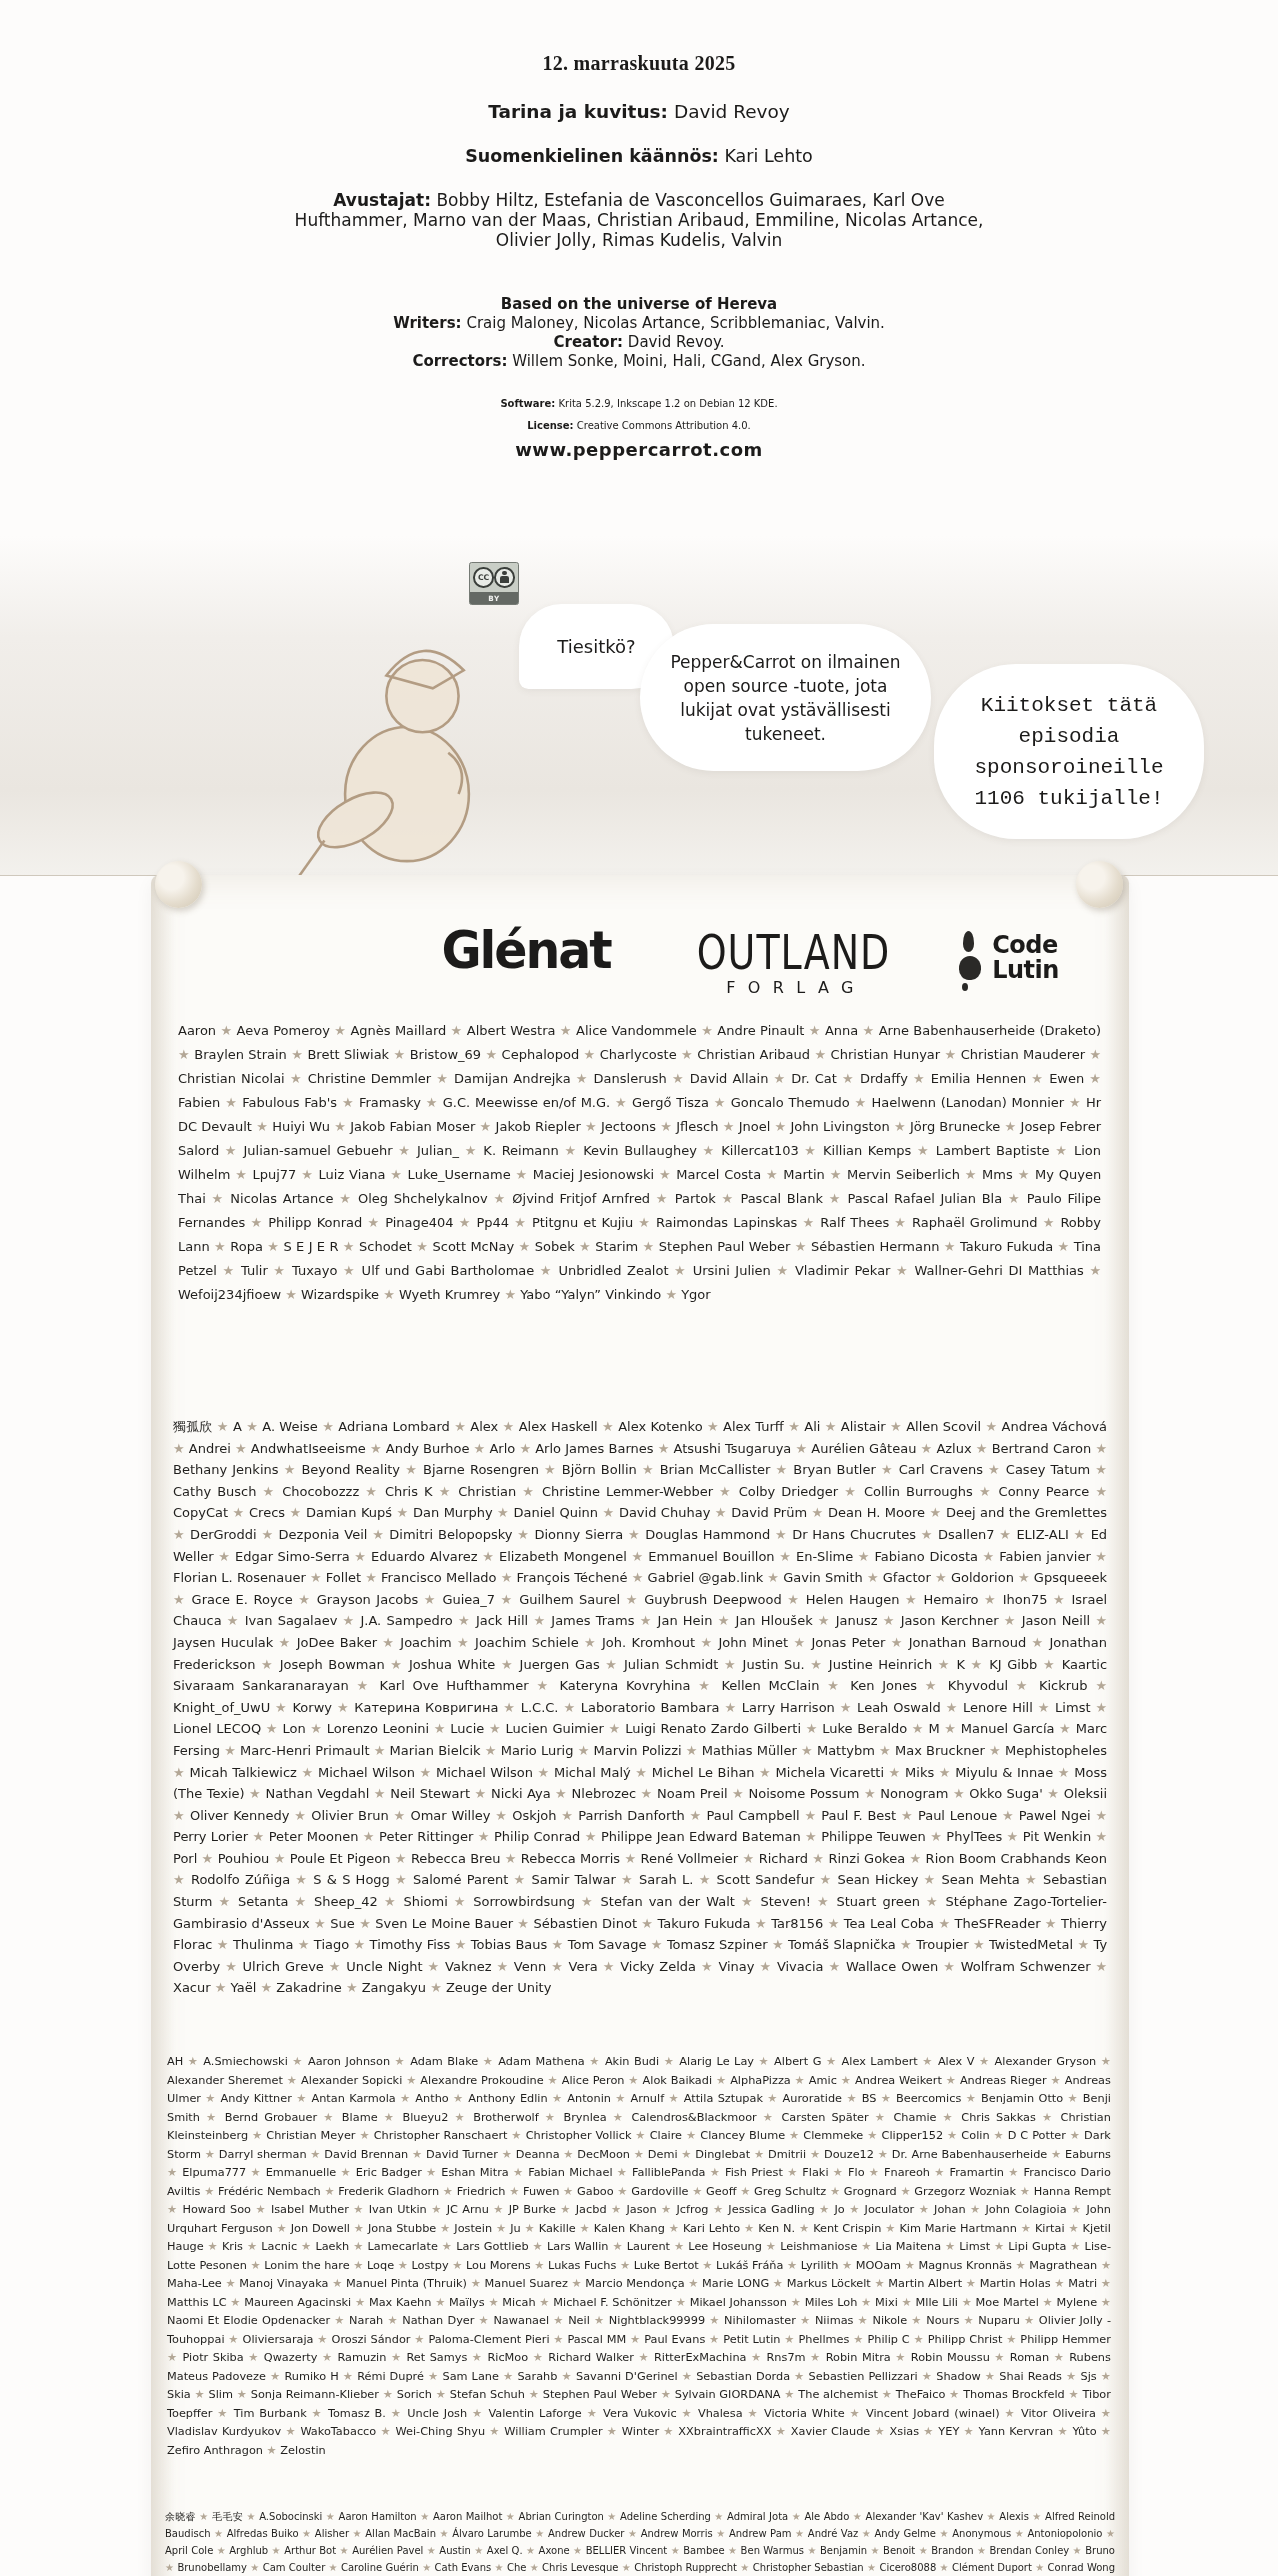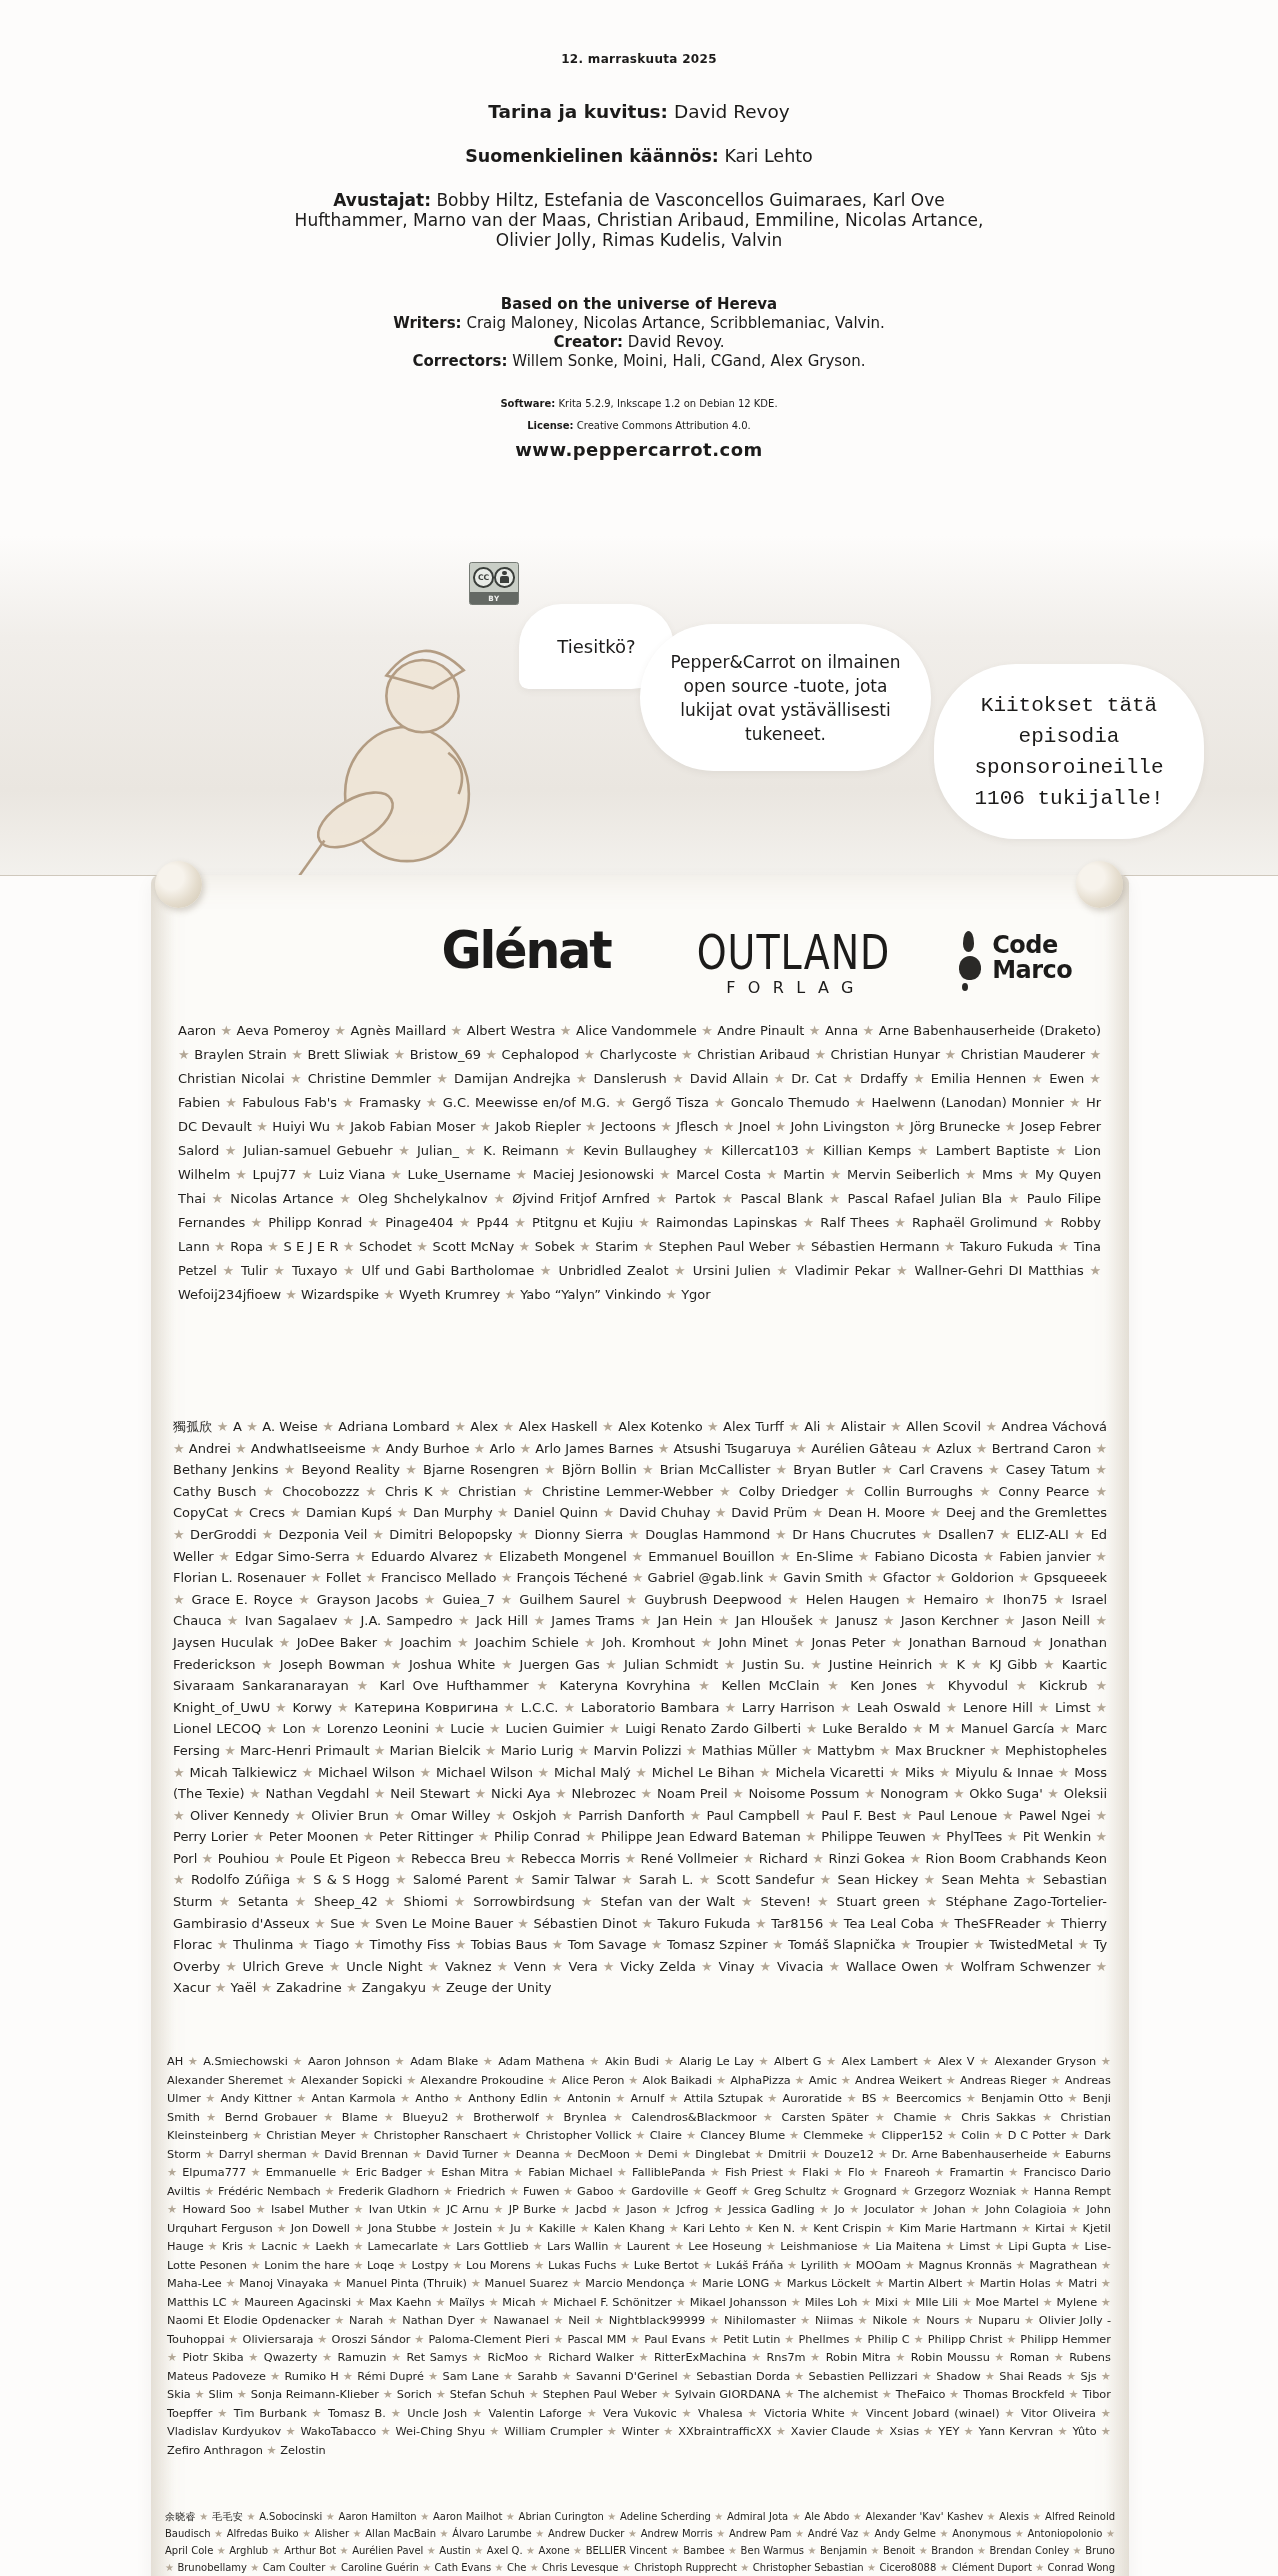--- a/index.html
+++ b/index.html
@@ -6,21 +6,21 @@
   html,body { width:1278px; }
   body {
     position:relative; width:1278px; height:3194px;
     background:#fdfcfb; overflow:hidden;
     font-family:"DejaVu Sans", sans-serif; color:#1c1b1a;
   }
   .abs { position:absolute; }
   .ctr { text-align:center; }
 
   
-  .hdr-date { left:0; right:0; top:52px; font-size:12px; font-weight:700; letter-spacing:0.3px; }
+  .hdr-date { left:0; right:0; top:52px; font-size:20px; font-weight:700; letter-spacing:0.3px;font-family:Liberation Serif, serif; }
   .hdr-line1 { left:0; right:0; top:101px; font-size:18.5px; }
   .hdr-line2 { left:0; right:0; top:146px; font-size:17.5px; }
   .hdr-contrib { left:291px; top:190px; width:696px; font-size:17px; line-height:20px; }
   .hdr-hereva { left:291px; top:295px; width:696px; font-size:15px; line-height:19px; }
   .hdr-soft { left:291px; top:393px; width:696px; font-size:10px; line-height:22px; }
   .hdr-url { left:0; right:0; top:439px; font-size:18px; font-weight:700; letter-spacing:0.5px; }
   .lbl { font-weight:700; }
 
   
   .midband { left:0; top:536px; width:1278px; height:340px;
@@ -162,21 +162,21 @@
   <div class="small">FORLAG</div>
 </div>
 <div class="abs logo-codelutin">
   <div class="paw">
       <div class="toe"></div>
       <div class="pad"></div>
       <div class="dot"></div>
     </div>
   <div class="cl-txt">
     <div>Code</div>
-    <div>Marco</div>
+    <div>Lutin</div>
   </div>
 </div>
 
 <div class="abs namelist starlist tier1">Aaron <span class="star">★</span> Aeva Pomeroy <span class="star">★</span> Agnès Maillard <span class="star">★</span> Albert Westra <span class="star">★</span> Alice Vandommele <span class="star">★</span> Andre Pinault <span class="star">★</span> Anna <span class="star">★</span> Arne Babenhauserheide (Draketo) <span class="star">★</span> Braylen Strain <span class="star">★</span> Brett Sliwiak <span class="star">★</span> Bristow_69 <span class="star">★</span> Cephalopod <span class="star">★</span> Charlycoste <span class="star">★</span> Christian Aribaud <span class="star">★</span> Christian Hunyar <span class="star">★</span> Christian Mauderer <span class="star">★</span> Christian Nicolai <span class="star">★</span> Christine Demmler <span class="star">★</span> Damijan Andrejka <span class="star">★</span> Danslerush <span class="star">★</span> David Allain <span class="star">★</span> Dr. Cat <span class="star">★</span> Drdaffy <span class="star">★</span> Emilia Hennen <span class="star">★</span> Ewen <span class="star">★</span> Fabien <span class="star">★</span> Fabulous Fab's <span class="star">★</span> Framasky <span class="star">★</span> G.C. Meewisse en/of M.G. <span class="star">★</span> Gergő Tisza <span class="star">★</span> Goncalo Themudo <span class="star">★</span> Haelwenn (Lanodan) Monnier <span class="star">★</span> Hr DC Devault <span class="star">★</span> Huiyi Wu <span class="star">★</span> Jakob Fabian Moser <span class="star">★</span> Jakob Riepler <span class="star">★</span> Jectoons <span class="star">★</span> Jflesch <span class="star">★</span> Jnoel <span class="star">★</span> John Livingston <span class="star">★</span> Jörg Brunecke <span class="star">★</span> Josep Febrer Salord <span class="star">★</span> Julian-samuel Gebuehr <span class="star">★</span> Julian_ <span class="star">★</span> K. Reimann <span class="star">★</span> Kevin Bullaughey <span class="star">★</span> Killercat103 <span class="star">★</span> Killian Kemps <span class="star">★</span> Lambert Baptiste <span class="star">★</span> Lion Wilhelm <span class="star">★</span> Lpuj77 <span class="star">★</span> Luiz Viana <span class="star">★</span> Luke_Username <span class="star">★</span> Maciej Jesionowski <span class="star">★</span> Marcel Costa <span class="star">★</span> Martin <span class="star">★</span> Mervin Seiberlich <span class="star">★</span> Mms <span class="star">★</span> My Quyen Thai <span class="star">★</span> Nicolas Artance <span class="star">★</span> Oleg Shchelykalnov <span class="star">★</span> Øjvind Fritjof Arnfred <span class="star">★</span> Partok <span class="star">★</span> Pascal Blank <span class="star">★</span> Pascal Rafael Julian Bla <span class="star">★</span> Paulo Filipe Fernandes <span class="star">★</span> Philipp Konrad <span class="star">★</span> Pinage404 <span class="star">★</span> Pp44 <span class="star">★</span> Ptitgnu et Kujiu <span class="star">★</span> Raimondas Lapinskas <span class="star">★</span> Ralf Thees <span class="star">★</span> Raphaël Grolimund <span class="star">★</span> Robby Lann <span class="star">★</span> Ropa <span class="star">★</span> S E J E R <span class="star">★</span> Schodet <span class="star">★</span> Scott McNay <span class="star">★</span> Sobek <span class="star">★</span> Starim <span class="star">★</span> Stephen Paul Weber <span class="star">★</span> Sébastien Hermann <span class="star">★</span> Takuro Fukuda <span class="star">★</span> Tina Petzel <span class="star">★</span> Tulir <span class="star">★</span> Tuxayo <span class="star">★</span> Ulf und Gabi Bartholomae <span class="star">★</span> Unbridled Zealot <span class="star">★</span> Ursini Julien <span class="star">★</span> Vladimir Pekar <span class="star">★</span> Wallner-Gehri DI Matthias <span class="star">★</span> Wefoij234jfioew <span class="star">★</span> Wizardspike <span class="star">★</span> Wyeth Krumrey <span class="star">★</span> Yabo “Yalyn” Vinkindo <span class="star">★</span> Ygor</div>
 <div class="abs namelist starlist tier2">獨孤欣 <span class="star">★</span> A <span class="star">★</span> A. Weise <span class="star">★</span> Adriana Lombard <span class="star">★</span> Alex <span class="star">★</span> Alex Haskell <span class="star">★</span> Alex Kotenko <span class="star">★</span> Alex Turff <span class="star">★</span> Ali <span class="star">★</span> Alistair <span class="star">★</span> Allen Scovil <span class="star">★</span> Andrea Váchová <span class="star">★</span> Andrei <span class="star">★</span> AndwhatIseeisme <span class="star">★</span> Andy Burhoe <span class="star">★</span> Arlo <span class="star">★</span> Arlo James Barnes <span class="star">★</span> Atsushi Tsugaruya <span class="star">★</span> Aurélien Gâteau <span class="star">★</span> Azlux <span class="star">★</span> Bertrand Caron <span class="star">★</span> Bethany Jenkins <span class="star">★</span> Beyond Reality <span class="star">★</span> Bjarne Rosengren <span class="star">★</span> Björn Bollin <span class="star">★</span> Brian McCallister <span class="star">★</span> Bryan Butler <span class="star">★</span> Carl Cravens <span class="star">★</span> Casey Tatum <span class="star">★</span> Cathy Busch <span class="star">★</span> Chocobozzz <span class="star">★</span> Chris K <span class="star">★</span> Christian <span class="star">★</span> Christine Lemmer-Webber <span class="star">★</span> Colby Driedger <span class="star">★</span> Collin Burroughs <span class="star">★</span> Conny Pearce <span class="star">★</span> CopyCat <span class="star">★</span> Crecs <span class="star">★</span> Damian Kupś <span class="star">★</span> Dan Murphy <span class="star">★</span> Daniel Quinn <span class="star">★</span> David Chuhay <span class="star">★</span> David Prüm <span class="star">★</span> Dean H. Moore <span class="star">★</span> Deej and the Gremlettes <span class="star">★</span> DerGroddi <span class="star">★</span> Dezponia Veil <span class="star">★</span> Dimitri Belopopsky <span class="star">★</span> Dionny Sierra <span class="star">★</span> Douglas Hammond <span class="star">★</span> Dr Hans Chucrutes <span class="star">★</span> Dsallen7 <span class="star">★</span> ELIZ-ALI <span class="star">★</span> Ed Weller <span class="star">★</span> Edgar Simo-Serra <span class="star">★</span> Eduardo Alvarez <span class="star">★</span> Elizabeth Mongenel <span class="star">★</span> Emmanuel Bouillon <span class="star">★</span> En-Slime <span class="star">★</span> Fabiano Dicosta <span class="star">★</span> Fabien janvier <span class="star">★</span> Florian L. Rosenauer <span class="star">★</span> Follet <span class="star">★</span> Francisco Mellado <span class="star">★</span> François Téchené <span class="star">★</span> Gabriel @gab.link <span class="star">★</span> Gavin Smith <span class="star">★</span> Gfactor <span class="star">★</span> Goldorion <span class="star">★</span> Gpsqueeek <span class="star">★</span> Grace E. Royce <span class="star">★</span> Grayson Jacobs <span class="star">★</span> Guiea_7 <span class="star">★</span> Guilhem Saurel <span class="star">★</span> Guybrush Deepwood <span class="star">★</span> Helen Haugen <span class="star">★</span> Hemairo <span class="star">★</span> Ihon75 <span class="star">★</span> Israel Chauca <span class="star">★</span> Ivan Sagalaev <span class="star">★</span> J.A. Sampedro <span class="star">★</span> Jack Hill <span class="star">★</span> James Trams <span class="star">★</span> Jan Hein <span class="star">★</span> Jan Hloušek <span class="star">★</span> Janusz <span class="star">★</span> Jason Kerchner <span class="star">★</span> Jason Neill <span class="star">★</span> Jaysen Huculak <span class="star">★</span> JoDee Baker <span class="star">★</span> Joachim <span class="star">★</span> Joachim Schiele <span class="star">★</span> Joh. Kromhout <span class="star">★</span> John Minet <span class="star">★</span> Jonas Peter <span class="star">★</span> Jonathan Barnoud <span class="star">★</span> Jonathan Frederickson <span class="star">★</span> Joseph Bowman <span class="star">★</span> Joshua White <span class="star">★</span> Juergen Gas <span class="star">★</span> Julian Schmidt <span class="star">★</span> Justin Su. <span class="star">★</span> Justine Heinrich <span class="star">★</span> K <span class="star">★</span> KJ Gibb <span class="star">★</span> Kaartic Sivaraam Sankaranarayan <span class="star">★</span> Karl Ove Hufthammer <span class="star">★</span> Kateryna Kovryhina <span class="star">★</span> Kellen McClain <span class="star">★</span> Ken Jones <span class="star">★</span> Khyvodul <span class="star">★</span> Kickrub <span class="star">★</span> Knight_of_UwU <span class="star">★</span> Korwy <span class="star">★</span> Катерина Ковригина <span class="star">★</span> L.C.C. <span class="star">★</span> Laboratorio Bambara <span class="star">★</span> Larry Harrison <span class="star">★</span> Leah Oswald <span class="star">★</span> Lenore Hill <span class="star">★</span> Limst <span class="star">★</span> Lionel LECOQ <span class="star">★</span> Lon <span class="star">★</span> Lorenzo Leonini <span class="star">★</span> Lucie <span class="star">★</span> Lucien Guimier <span class="star">★</span> Luigi Renato Zardo Gilberti <span class="star">★</span> Luke Beraldo <span class="star">★</span> M <span class="star">★</span> Manuel García <span class="star">★</span> Marc Fersing <span class="star">★</span> Marc-Henri Primault <span class="star">★</span> Marian Bielcik <span class="star">★</span> Mario Lurig <span class="star">★</span> Marvin Polizzi <span class="star">★</span> Mathias Müller <span class="star">★</span> Mattybm <span class="star">★</span> Max Bruckner <span class="star">★</span> Mephistopheles <span class="star">★</span> Micah Talkiewicz <span class="star">★</span> Michael Wilson <span class="star">★</span> Michael Wilson <span class="star">★</span> Michal Malý <span class="star">★</span> Michel Le Bihan <span class="star">★</span> Michela Vicaretti <span class="star">★</span> Miks <span class="star">★</span> Miyulu &amp; Innae <span class="star">★</span> Moss (The Texie) <span class="star">★</span> Nathan Vegdahl <span class="star">★</span> Neil Stewart <span class="star">★</span> Nicki Aya <span class="star">★</span> Nlebrozec <span class="star">★</span> Noam Preil <span class="star">★</span> Noisome Possum <span class="star">★</span> Nonogram <span class="star">★</span> Okko Suga' <span class="star">★</span> Oleksii <span class="star">★</span> Oliver Kennedy <span class="star">★</span> Olivier Brun <span class="star">★</span> Omar Willey <span class="star">★</span> Oskjoh <span class="star">★</span> Parrish Danforth <span class="star">★</span> Paul Campbell <span class="star">★</span> Paul F. Best <span class="star">★</span> Paul Lenoue <span class="star">★</span> Pawel Ngei <span class="star">★</span> Perry Lorier <span class="star">★</span> Peter Moonen <span class="star">★</span> Peter Rittinger <span class="star">★</span> Philip Conrad <span class="star">★</span> Philippe Jean Edward Bateman <span class="star">★</span> Philippe Teuwen <span class="star">★</span> PhylTees <span class="star">★</span> Pit Wenkin <span class="star">★</span> Porl <span class="star">★</span> Pouhiou <span class="star">★</span> Poule Et Pigeon <span class="star">★</span> Rebecca Breu <span class="star">★</span> Rebecca Morris <span class="star">★</span> René Vollmeier <span class="star">★</span> Richard <span class="star">★</span> Rinzi Gokea <span class="star">★</span> Rion Boom Crabhands Keon <span class="star">★</span> Rodolfo Zúñiga <span class="star">★</span> S &amp; S Hogg <span class="star">★</span> Salomé Parent <span class="star">★</span> Samir Talwar <span class="star">★</span> Sarah L. <span class="star">★</span> Scott Sandefur <span class="star">★</span> Sean Hickey <span class="star">★</span> Sean Mehta <span class="star">★</span> Sebastian Sturm <span class="star">★</span> Setanta <span class="star">★</span> Sheep_42 <span class="star">★</span> Shiomi <span class="star">★</span> Sorrowbirdsung <span class="star">★</span> Stefan van der Walt <span class="star">★</span> Steven! <span class="star">★</span> Stuart green <span class="star">★</span> Stéphane Zago-Tortelier-Gambirasio d'Asseux <span class="star">★</span> Sue <span class="star">★</span> Sven Le Moine Bauer <span class="star">★</span> Sébastien Dinot <span class="star">★</span> Takuro Fukuda <span class="star">★</span> Tar8156 <span class="star">★</span> Tea Leal Coba <span class="star">★</span> TheSFReader <span class="star">★</span> Thierry Florac <span class="star">★</span> Thulinma <span class="star">★</span> Tiago <span class="star">★</span> Timothy Fiss <span class="star">★</span> Tobias Baus <span class="star">★</span> Tom Savage <span class="star">★</span> Tomasz Szpiner <span class="star">★</span> Tomáš Slapnička <span class="star">★</span> Troupier <span class="star">★</span> TwistedMetal <span class="star">★</span> Ty Overby <span class="star">★</span> Ulrich Greve <span class="star">★</span> Uncle Night <span class="star">★</span> Vaknez <span class="star">★</span> Venn <span class="star">★</span> Vera <span class="star">★</span> Vicky Zelda <span class="star">★</span> Vinay <span class="star">★</span> Vivacia <span class="star">★</span> Wallace Owen <span class="star">★</span> Wolfram Schwenzer <span class="star">★</span> Xacur <span class="star">★</span> Yaël <span class="star">★</span> Zakadrine <span class="star">★</span> Zangakyu <span class="star">★</span> Zeuge der Unity</div>
 <div class="abs namelist starlist tier3">AH <span class="star">★</span> A.Smiechowski <span class="star">★</span> Aaron Johnson <span class="star">★</span> Adam Blake <span class="star">★</span> Adam Mathena <span class="star">★</span> Akin Budi <span class="star">★</span> Alarig Le Lay <span class="star">★</span> Albert G <span class="star">★</span> Alex Lambert <span class="star">★</span> Alex V <span class="star">★</span> Alexander Gryson <span class="star">★</span> Alexander Sheremet <span class="star">★</span> Alexander Sopicki <span class="star">★</span> Alexandre Prokoudine <span class="star">★</span> Alice Peron <span class="star">★</span> Alok Baikadi <span class="star">★</span> AlphaPizza <span class="star">★</span> Amic <span class="star">★</span> Andrea Weikert <span class="star">★</span> Andreas Rieger <span class="star">★</span> Andreas Ulmer <span class="star">★</span> Andy Kittner <span class="star">★</span> Antan Karmola <span class="star">★</span> Antho <span class="star">★</span> Anthony Edlin <span class="star">★</span> Antonin <span class="star">★</span> Arnulf <span class="star">★</span> Attila Sztupak <span class="star">★</span> Auroratide <span class="star">★</span> BS <span class="star">★</span> Beercomics <span class="star">★</span> Benjamin Otto <span class="star">★</span> Benji Smith <span class="star">★</span> Bernd Grobauer <span class="star">★</span> Blame <span class="star">★</span> Blueyu2 <span class="star">★</span> Brotherwolf <span class="star">★</span> Brynlea <span class="star">★</span> Calendros&amp;Blackmoor <span class="star">★</span> Carsten Später <span class="star">★</span> Chamie <span class="star">★</span> Chris Sakkas <span class="star">★</span> Christian Kleinsteinberg <span class="star">★</span> Christian Meyer <span class="star">★</span> Christopher Ranschaert <span class="star">★</span> Christopher Vollick <span class="star">★</span> Claire <span class="star">★</span> Clancey Blume <span class="star">★</span> Clemmeke <span class="star">★</span> Clipper152 <span class="star">★</span> Colin <span class="star">★</span> D C Potter <span class="star">★</span> Dark Storm <span class="star">★</span> Darryl sherman <span class="star">★</span> David Brennan <span class="star">★</span> David Turner <span class="star">★</span> Deanna <span class="star">★</span> DecMoon <span class="star">★</span> Demi <span class="star">★</span> Dinglebat <span class="star">★</span> Dmitrii <span class="star">★</span> Douze12 <span class="star">★</span> Dr. Arne Babenhauserheide <span class="star">★</span> Eaburns <span class="star">★</span> Elpuma777 <span class="star">★</span> Emmanuelle <span class="star">★</span> Eric Badger <span class="star">★</span> Eshan Mitra <span class="star">★</span> Fabian Michael <span class="star">★</span> FalliblePanda <span class="star">★</span> Fish Priest <span class="star">★</span> Flaki <span class="star">★</span> Flo <span class="star">★</span> Fnareoh <span class="star">★</span> Framartin <span class="star">★</span> Francisco Dario Aviltis <span class="star">★</span> Frédéric Nembach <span class="star">★</span> Frederik Gladhorn <span class="star">★</span> Friedrich <span class="star">★</span> Fuwen <span class="star">★</span> Gaboo <span class="star">★</span> Gardoville <span class="star">★</span> Geoff <span class="star">★</span> Greg Schultz <span class="star">★</span> Grognard <span class="star">★</span> Grzegorz Wozniak <span class="star">★</span> Hanna Rempt <span class="star">★</span> Howard Soo <span class="star">★</span> Isabel Muther <span class="star">★</span> Ivan Utkin <span class="star">★</span> JC Arnu <span class="star">★</span> JP Burke <span class="star">★</span> Jacbd <span class="star">★</span> Jason <span class="star">★</span> Jcfrog <span class="star">★</span> Jessica Gadling <span class="star">★</span> Jo <span class="star">★</span> Joculator <span class="star">★</span> Johan <span class="star">★</span> John Colagioia <span class="star">★</span> John Urquhart Ferguson <span class="star">★</span> Jon Dowell <span class="star">★</span> Jona Stubbe <span class="star">★</span> Jostein <span class="star">★</span> Ju <span class="star">★</span> Kakille <span class="star">★</span> Kalen Khang <span class="star">★</span> Kari Lehto <span class="star">★</span> Ken N. <span class="star">★</span> Kent Crispin <span class="star">★</span> Kim Marie Hartmann <span class="star">★</span> Kirtai <span class="star">★</span> Kjetil Hauge <span class="star">★</span> Kris <span class="star">★</span> Lacnic <span class="star">★</span> Laekh <span class="star">★</span> Lamecarlate <span class="star">★</span> Lars Gottlieb <span class="star">★</span> Lars Wallin <span class="star">★</span> Laurent <span class="star">★</span> Lee Hoseung <span class="star">★</span> Leishmaniose <span class="star">★</span> Lia Maitena <span class="star">★</span> Limst <span class="star">★</span> Lipi Gupta <span class="star">★</span> Lise-Lotte Pesonen <span class="star">★</span> Lonim the hare <span class="star">★</span> Loqe <span class="star">★</span> Lostpy <span class="star">★</span> Lou Morens <span class="star">★</span> Lukas Fuchs <span class="star">★</span> Luke Bertot <span class="star">★</span> Lukáš Fráňa <span class="star">★</span> Lyrilith <span class="star">★</span> MOOam <span class="star">★</span> Magnus Kronnäs <span class="star">★</span> Magrathean <span class="star">★</span> Maha-Lee <span class="star">★</span> Manoj Vinayaka <span class="star">★</span> Manuel Pinta (Thruik) <span class="star">★</span> Manuel Suarez <span class="star">★</span> Marcio Mendonça <span class="star">★</span> Marie LONG <span class="star">★</span> Markus Löckelt <span class="star">★</span> Martin Albert <span class="star">★</span> Martin Holas <span class="star">★</span> Matri <span class="star">★</span> Matthis LC <span class="star">★</span> Maureen Agacinski <span class="star">★</span> Max Kaehn <span class="star">★</span> Maïlys <span class="star">★</span> Micah <span class="star">★</span> Michael F. Schönitzer <span class="star">★</span> Mikael Johansson <span class="star">★</span> Miles Loh <span class="star">★</span> Mixi <span class="star">★</span> Mlle Lili <span class="star">★</span> Moe Martel <span class="star">★</span> Mylene <span class="star">★</span> Naomi Et Elodie Opdenacker <span class="star">★</span> Narah <span class="star">★</span> Nathan Dyer <span class="star">★</span> Nawanael <span class="star">★</span> Neil <span class="star">★</span> Nightblack99999 <span class="star">★</span> Nihilomaster <span class="star">★</span> Niimas <span class="star">★</span> Nikole <span class="star">★</span> Nours <span class="star">★</span> Nuparu <span class="star">★</span> Olivier Jolly - Touhoppai <span class="star">★</span> Oliviersaraja <span class="star">★</span> Oroszi Sándor <span class="star">★</span> Paloma-Clement Pieri <span class="star">★</span> Pascal MM <span class="star">★</span> Paul Evans <span class="star">★</span> Petit Lutin <span class="star">★</span> Phellmes <span class="star">★</span> Philip C <span class="star">★</span> Philipp Christ <span class="star">★</span> Philipp Hemmer <span class="star">★</span> Piotr Skiba <span class="star">★</span> Qwazerty <span class="star">★</span> Ramuzin <span class="star">★</span> Ret Samys <span class="star">★</span> RicMoo <span class="star">★</span> Richard Walker <span class="star">★</span> RitterExMachina <span class="star">★</span> Rns7m <span class="star">★</span> Robin Mitra <span class="star">★</span> Robin Moussu <span class="star">★</span> Roman <span class="star">★</span> Rubens Mateus Padoveze <span class="star">★</span> Rumiko H <span class="star">★</span> Rémi Dupré <span class="star">★</span> Sam Lane <span class="star">★</span> Sarahb <span class="star">★</span> Savanni D'Gerinel <span class="star">★</span> Sebastian Dorda <span class="star">★</span> Sebastien Pellizzari <span class="star">★</span> Shadow <span class="star">★</span> Shai Reads <span class="star">★</span> Sjs <span class="star">★</span> Skia <span class="star">★</span> Slim <span class="star">★</span> Sonja Reimann-Klieber <span class="star">★</span> Sorich <span class="star">★</span> Stefan Schuh <span class="star">★</span> Stephen Paul Weber <span class="star">★</span> Sylvain GIORDANA <span class="star">★</span> The alchemist <span class="star">★</span> TheFaico <span class="star">★</span> Thomas Brockfeld <span class="star">★</span> Tibor Toepffer <span class="star">★</span> Tim Burbank <span class="star">★</span> Tomasz B. <span class="star">★</span> Uncle Josh <span class="star">★</span> Valentin Laforge <span class="star">★</span> Vera Vukovic <span class="star">★</span> Vhalesa <span class="star">★</span> Victoria White <span class="star">★</span> Vincent Jobard (winael) <span class="star">★</span> Vitor Oliveira <span class="star">★</span> Vladislav Kurdyukov <span class="star">★</span> WakoTabacco <span class="star">★</span> Wei-Ching Shyu <span class="star">★</span> William Crumpler <span class="star">★</span> Winter <span class="star">★</span> XXbraintrafficXX <span class="star">★</span> Xavier Claude <span class="star">★</span> Xsias <span class="star">★</span> YEY <span class="star">★</span> Yann Kervran <span class="star">★</span> Yûto <span class="star">★</span> Zefiro Anthragon <span class="star">★</span> Zelostin</div>
 <div class="abs namelist starlist tier4">余晓睿 <span class="star">★</span> 毛毛安 <span class="star">★</span> A.Sobocinski <span class="star">★</span> Aaron Hamilton <span class="star">★</span> Aaron Mailhot <span class="star">★</span> Abrian Curington <span class="star">★</span> Adeline Scherding <span class="star">★</span> Admiral Jota <span class="star">★</span> Ale Abdo <span class="star">★</span> Alexander 'Kav' Kashev <span class="star">★</span> Alexis <span class="star">★</span> Alfred Reinold Baudisch <span class="star">★</span> Alfredas Buiko <span class="star">★</span> Alisher <span class="star">★</span> Allan MacBain <span class="star">★</span> Álvaro Larumbe <span class="star">★</span> Andrew Ducker <span class="star">★</span> Andrew Morris <span class="star">★</span> Andrew Pam <span class="star">★</span> André Vaz <span class="star">★</span> Andy Gelme <span class="star">★</span> Anonymous <span class="star">★</span> Antoniopolonio <span class="star">★</span> April Cole <span class="star">★</span> Arghlub <span class="star">★</span> Arthur Bot <span class="star">★</span> Aurélien Pavel <span class="star">★</span> Austin <span class="star">★</span> Axel Q. <span class="star">★</span> Axone <span class="star">★</span> BELLIER Vincent <span class="star">★</span> Bambee <span class="star">★</span> Ben Warmus <span class="star">★</span> Benjamin <span class="star">★</span> Benoit <span class="star">★</span> Brandon <span class="star">★</span> Brendan Conley <span class="star">★</span> Bruno <span class="star">★</span> Brunobellamy <span class="star">★</span> Cam Coulter <span class="star">★</span> Caroline Guérin <span class="star">★</span> Cath Evans <span class="star">★</span> Che <span class="star">★</span> Chris Levesque <span class="star">★</span> Christoph Rupprecht <span class="star">★</span> Christopher Sebastian <span class="star">★</span> Cicero8088 <span class="star">★</span> Clément Duport <span class="star">★</span> Conrad Wong  Coraliele  Courtney Herber  Craig Shaw  Cuthbert Williams  Cyrille Largillier  DThornz  Damiano  Daniel Björkman  Daniel Santana  Daniele Cocca  Danny Cronin  Dbo  Dimpel  Dmitriy  Dmitry Sivakov  Dogman0  Donald LeRoy 'Basibaz' Jones  Drakenson  Dulio Samayoa  ElectricCogs  Elizabeth Mason  Elodie Kle  Emilien  Emmanuel Lapierre  Enrico Billich  Enrique Oros  Eric Bambach  Eric Miller  EricJ2190  Erik Moeller  Erin Subramanian  Essjay  Etienne  Eugene Ingerman  Faborah  Ferora  FishCakes  FishFace  Florian Coumont  Flowerdoz  Francesco Defferrari  Francesco Tehrani  Fredrik Liljegren  Full Name  Gajiwa38  Gdureuil  Gideon Pedari  Goldensuneur  Grimpy  Halbert Walston  Hannah Taylor Walsh  Heather Marley  Helga Wojik  HenryB  Huang Yiting  Huy Vu  Ian  Iliekcatfood  Inkdustrielle  Irene e Valerio  IrrerIgel3000  Ivan Korotkov  JDB  JJWcool  JR  Jai  Jakob S  James De Ricco  Jan Vlnas  Jarie 水牛  Jaron Swofford  Jean-Baptiste Hebbrecht  Jennifer L Razo  Jerem S.  Jeremy Putnam  Jesper Cockx  Jessa Michalek  Jim Killock  Johnny D. Wicked  Jon Leech  Jonas Diekmann  Jose Navas  Josh Delgado42  Joshg253  Joshua Wolfe  Julie  Julio  Justgivemeaname  Jörg Mosthaf  Kakureta  Karl Schumaker  Kattni  Kevin H  Kevin Smith  Kevin Whitaker  Kira  Klutz  Kodama  Konstanze Tants  Kroet  L.Landes  LM  Lacerta  Latent  Leo k  Leonardo Taglialegne  Lillianna Sachrovia  Lisa Vitala  Liska Myers  Llamageddon  LonMcGregor  Lonjon  Louise  Luca Versari  Łukasz Gosiewski  Lunatics Project  Mariano De La Torre  Magnus Hasselgård  Makiba  Manu Järvinen  Marco Bodch  Marco Neumann  Marek Elis  Martin Lukeš  Matthieu Coudert (mco)  Max B.  May Meow  Mcmic  Meredith Dillman  Mia et Olivier Lamborelle  Michael Lewis  Michael Pureka  Michael Stevens  Mikko Översti  Miklo  Milo  Minhinguita  Mjkj  MorningSolaris  Morten Johannes Ervik  Morten Telling  Mtth  Nacho Alonso  Nathaniel  Nek  Nettuno  Nicholas Terranova  Nicolas Carrier  Nicolasb51  Nicole Lanzoni  Niji Bemani  Noble Hays  Noelia Calles Marcos  Oleg Tsoy  Oros42  Panos_Dark  Paz David  Patoch  Patrick Nafarrete  Patrick Robbe  Pet0r  Peter Jensen  Peter Messina  Petr Viktorin  Phillip Gerba  Pierre Gay  PinPig5  Poly Haven  Poulp  Pyves &amp; Ran  Péter Pál Parragi  RJ Tracey  Ralf Krüger  Reese Raymond  Reorx Meng  Roniakia  RoofPig  Sabine  Sean G  Sean Givan  Serhii  Sevag Bakalian  Shadefalcon  Shoeeyaa  Shantnu Tiwari  Simon Isenberg  Spe  Spencer  Stefan "DoomCandy" Wunderlich  Stephen Smoogen  Sylvain Gadrat  TMG  Teemu Theqvist  Thewatcher509  Thomas Brevik  Thomas Hahn  Thornae  Tiffani Harper  Tobias T  Tomas Hajek  Tony Linde  Tony M  Tony da Franca  Trekkie3k  Trina Short  Tuman  Umbra Draconis  Varsyn  Vicki Brown  Victoire H.  Vincent Martin  Vitaljok  Víctor R. Ruiz  Walker Blanchard  Whitesqirrel  Xefir  Xiongzi  Yves Duhaime  Yves Molina  Zerovector  Zëfling</div>
 
 
 </body></html>

